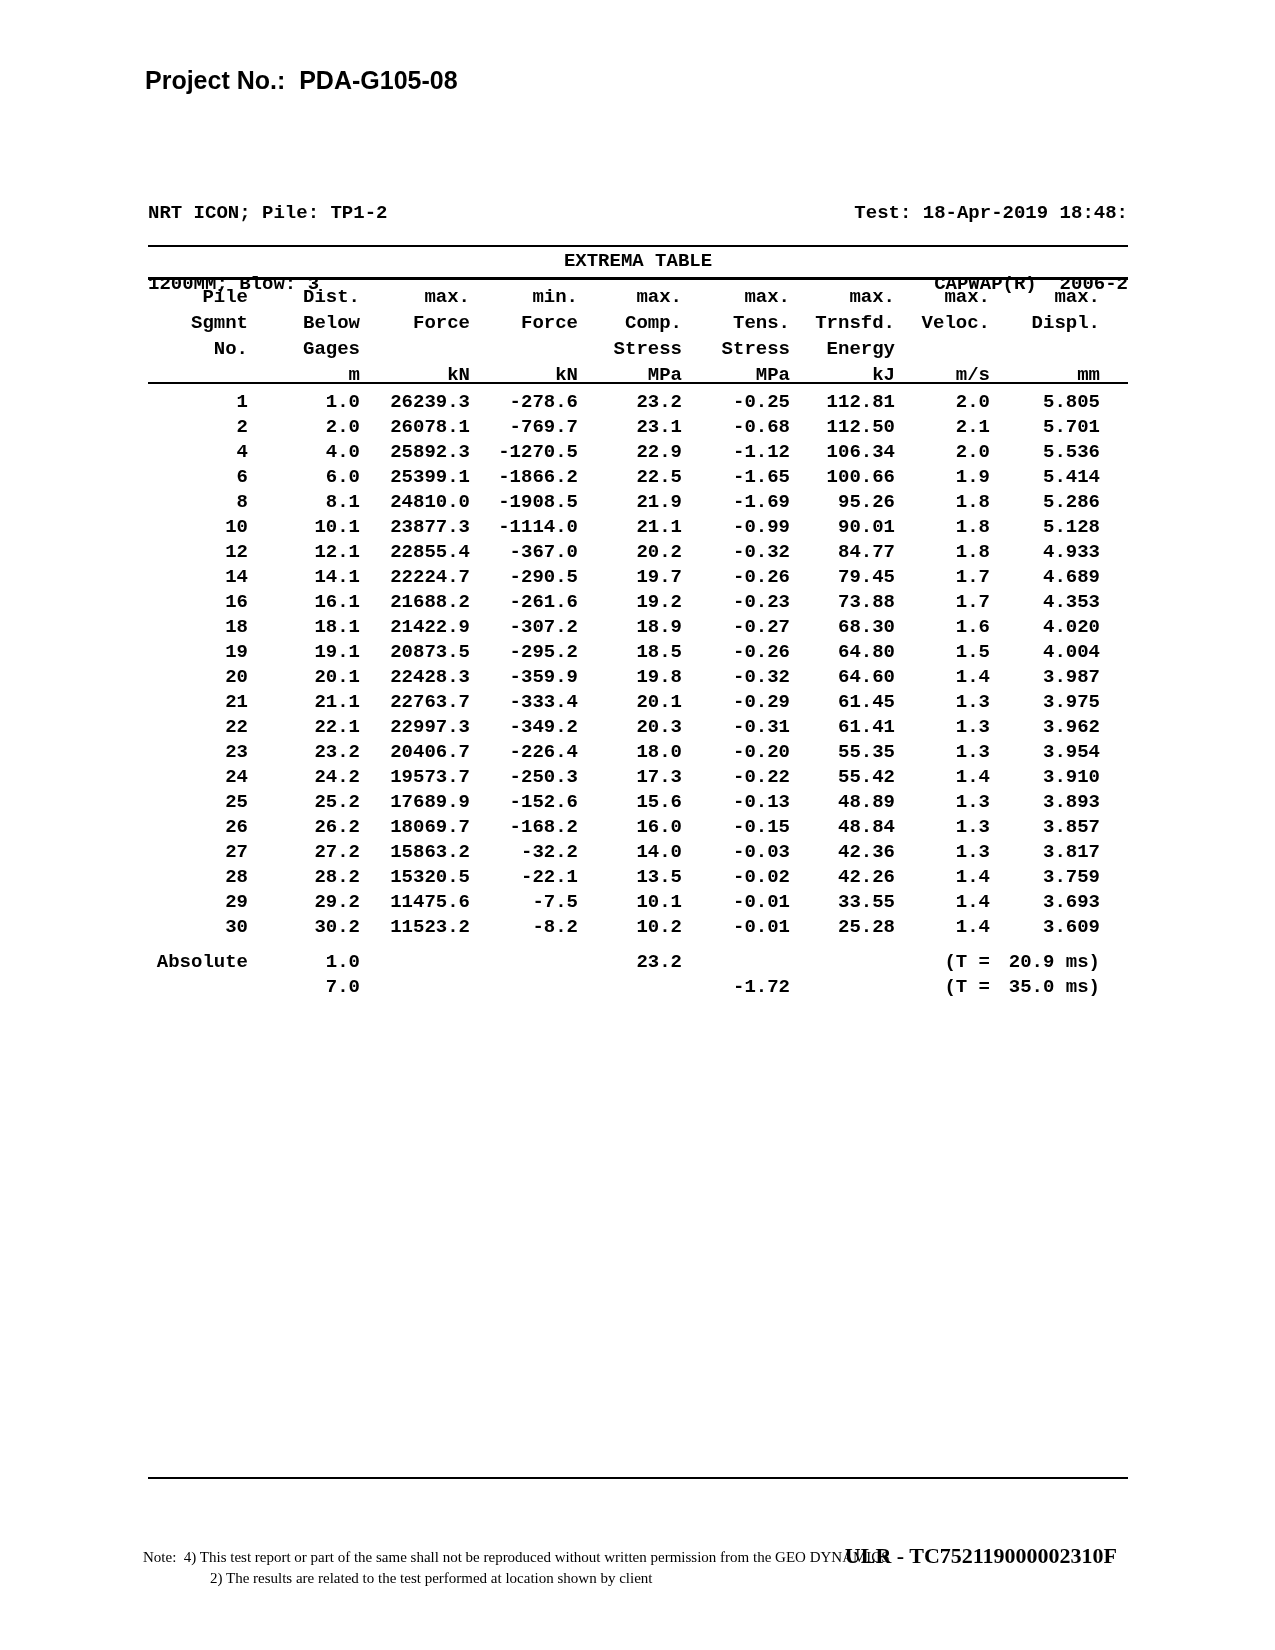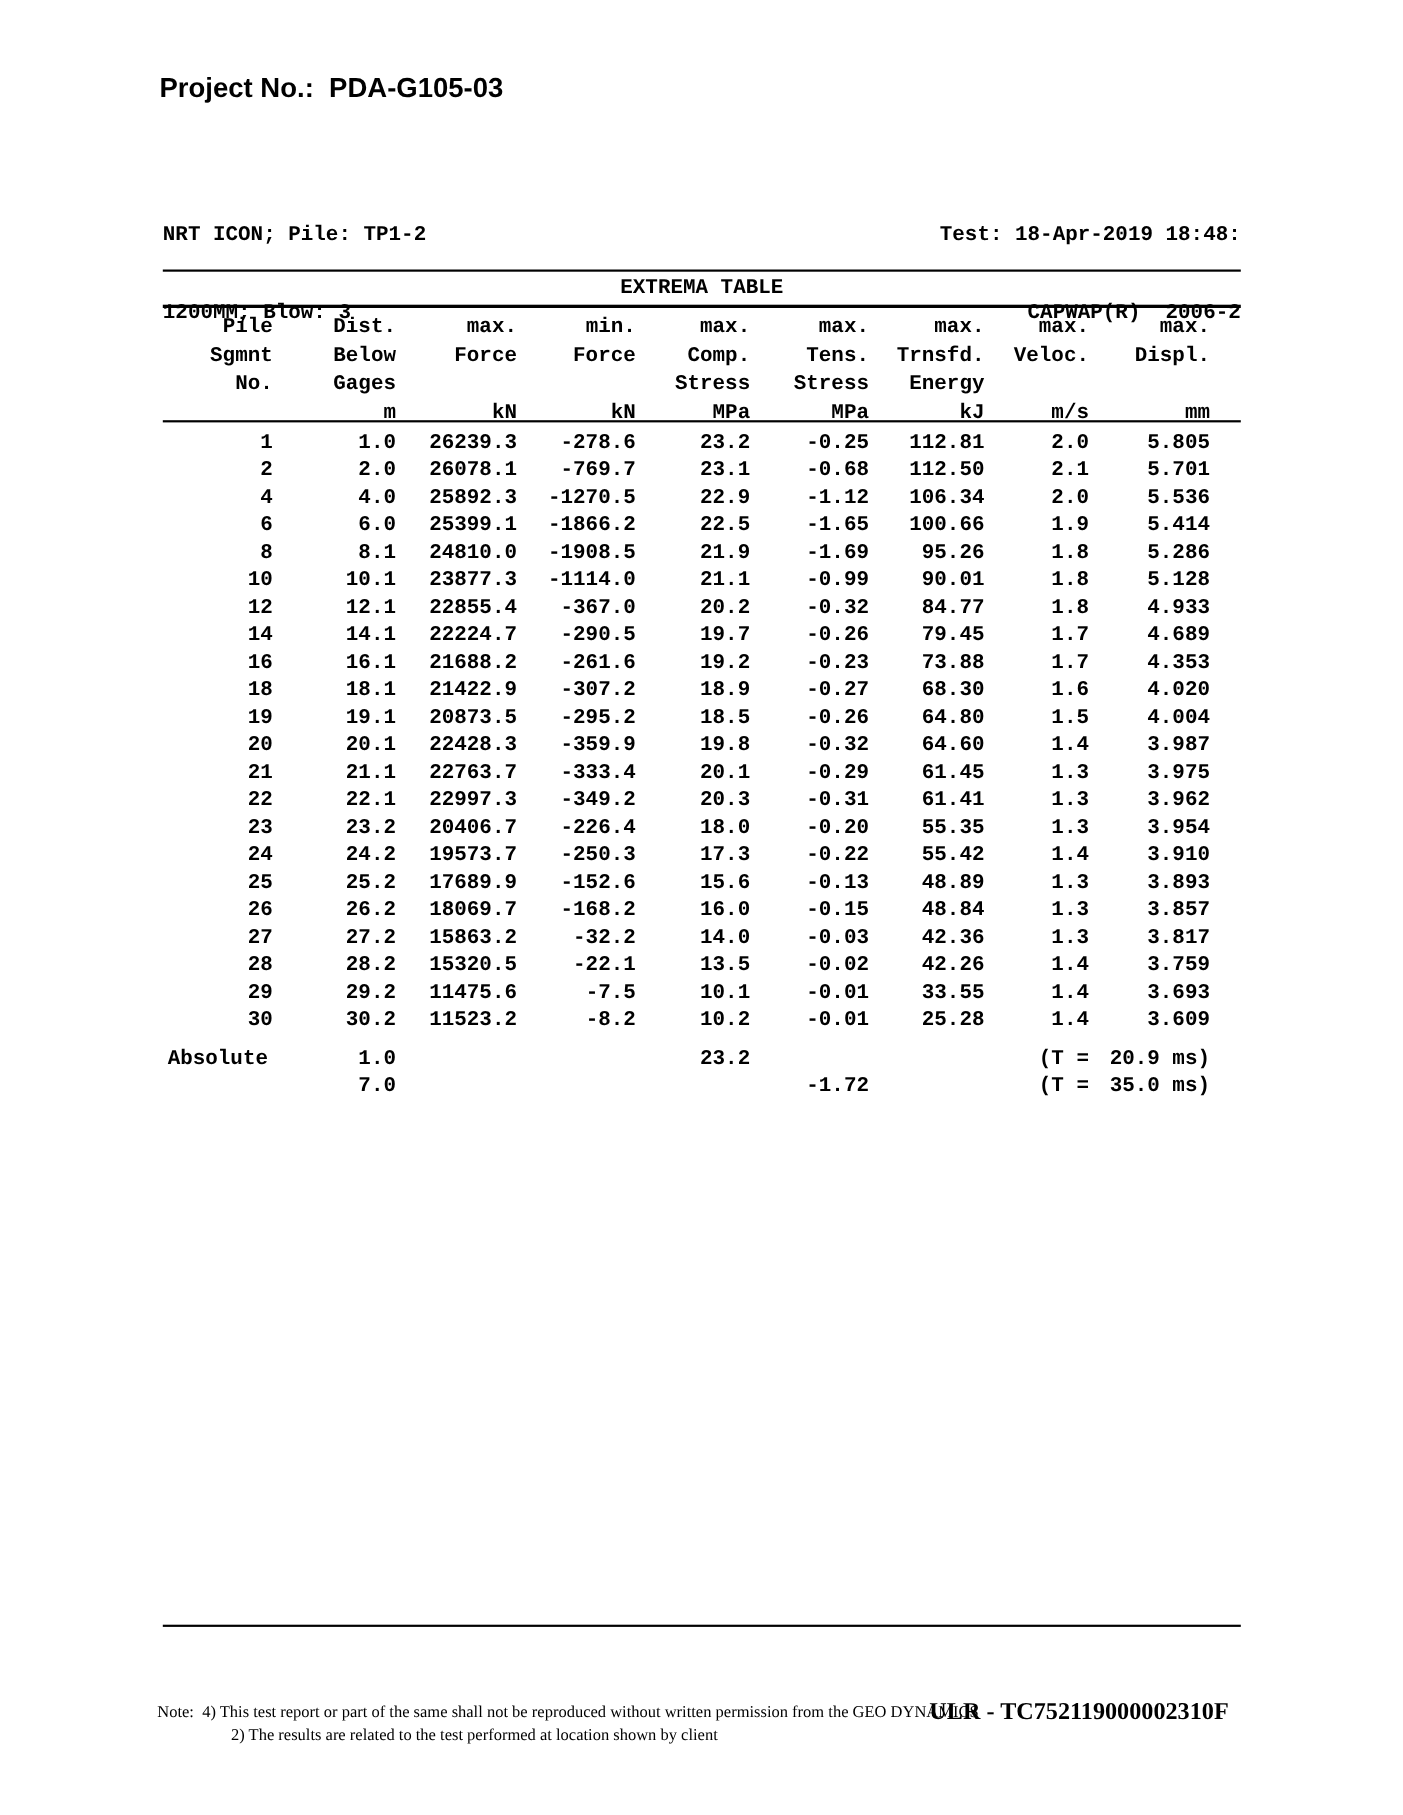--- a/index.html
+++ b/index.html
@@ -67,21 +67,21 @@
     position:absolute;
     left:148px; top:950px;
   }
   .trow{ display:flex; line-height:25px; }
   .tcell{
     display:inline-block;
     text-align:right;
     white-space:pre;
     overflow:visible;
   }
-  .tcell.left{ text-align:center; }
+  .tcell.left{ text-align:right; }
   .footer-row{
     position:absolute;
     left:148px; top:1484px;
     width:980px;
     display:flex;
     justify-content:space-between;
   }
   .notes{
     position:absolute;
     left:143px;
@@ -100,21 +100,21 @@
     font-weight:bold;
     font-size:22px;
     white-space:pre;
   }
 </style>
 </head>
 <body>
 
 <div class="page">
 
-  <div class="project-title">Project No.:  PDA-G105-03</div>
+  <div class="project-title">Project No.:  PDA-G105-08</div>
 
   <div class="header-block mono">
     <div class="hdr-row">
       <span>NRT ICON; Pile: TP1-2</span>
       <span>Test: 18-Apr-2019 18:48:</span>
     </div>
     <div class="hdr-row">
       <span>1200MM; Blow: 3</span>
       <span>CAPWAP(R)  2006-2</span>
     </div>

